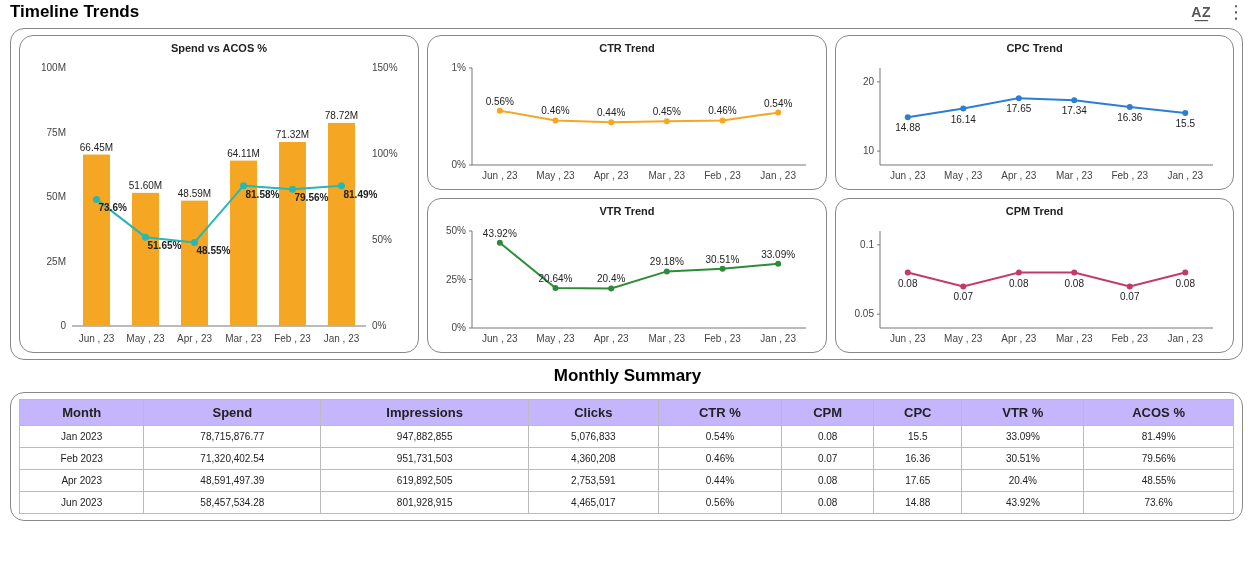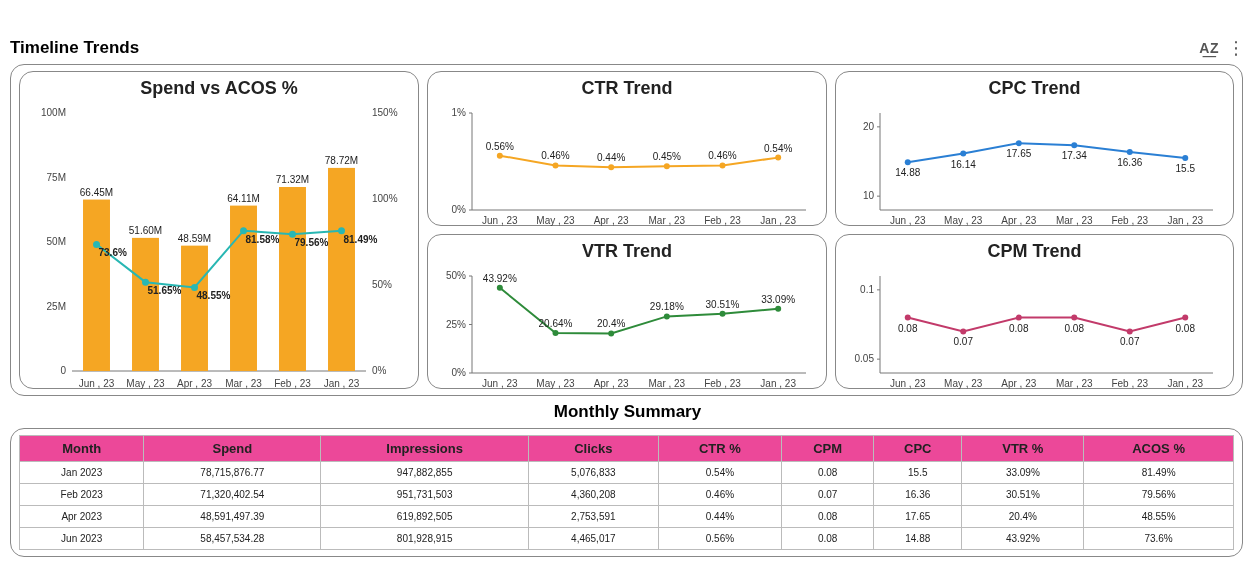--- a/index.html
+++ b/index.html
@@ -8,28 +8,27 @@
     font-family: "Segoe UI", Arial, sans-serif;
     background: #fff;
     color: #222;
     width: 1253px;
   }
   .section-header {
     display: flex;
     align-items: center;
     justify-content: space-between;
     padding: 2px 8px 2px 10px;
-    margin-top: 36px;
   }
   .section-title {
     font-size: 17px;
     font-weight: 700;
     color: #000;
   }
-  .section-tools { display: flex; align-items: center; gap: 8px; color:#555; }
+  .section-tools { display: flex; align-items: center; gap: 16px; color:#555; }
   .section-tools .tool { font-size: 14px; font-weight:600; letter-spacing:0.5px; cursor:pointer; }
   .section-tools .dots { font-size:18px; line-height:10px; cursor:pointer; }
 
   .outer-card {
     border: 1px solid #888;
     border-radius: 14px;
     margin: 4px 10px;
     padding: 6px 8px;
   }
 
@@ -42,30 +41,30 @@
   .mini-card {
     border: 1px solid #888;
     border-radius: 14px;
     padding: 6px 10px 4px 10px;
     display:flex;
     flex-direction:column;
   }
   .mini-card.tall { grid-row: 1 / span 2; }
   .mini-title {
     text-align:center;
-    font-size:18px;
+    font-size:11px;
     font-weight:700;
     margin-bottom:2px;
   }
   .plot { flex:1; position:relative; }
 
   
   .summary-table { width:100%; border-collapse: collapse; font-size:13px;}
   .summary-table th {
-    background:#ec4899;
+    background:#c4b5fd;
     font-weight:700;
     text-align:center;
     padding:5px 4px;
     border:1px solid #bbb;
   }
   .summary-table td {
     text-align:center;
     padding:5px 4px;
     border:1px solid #bbb;
     font-size:10px;

